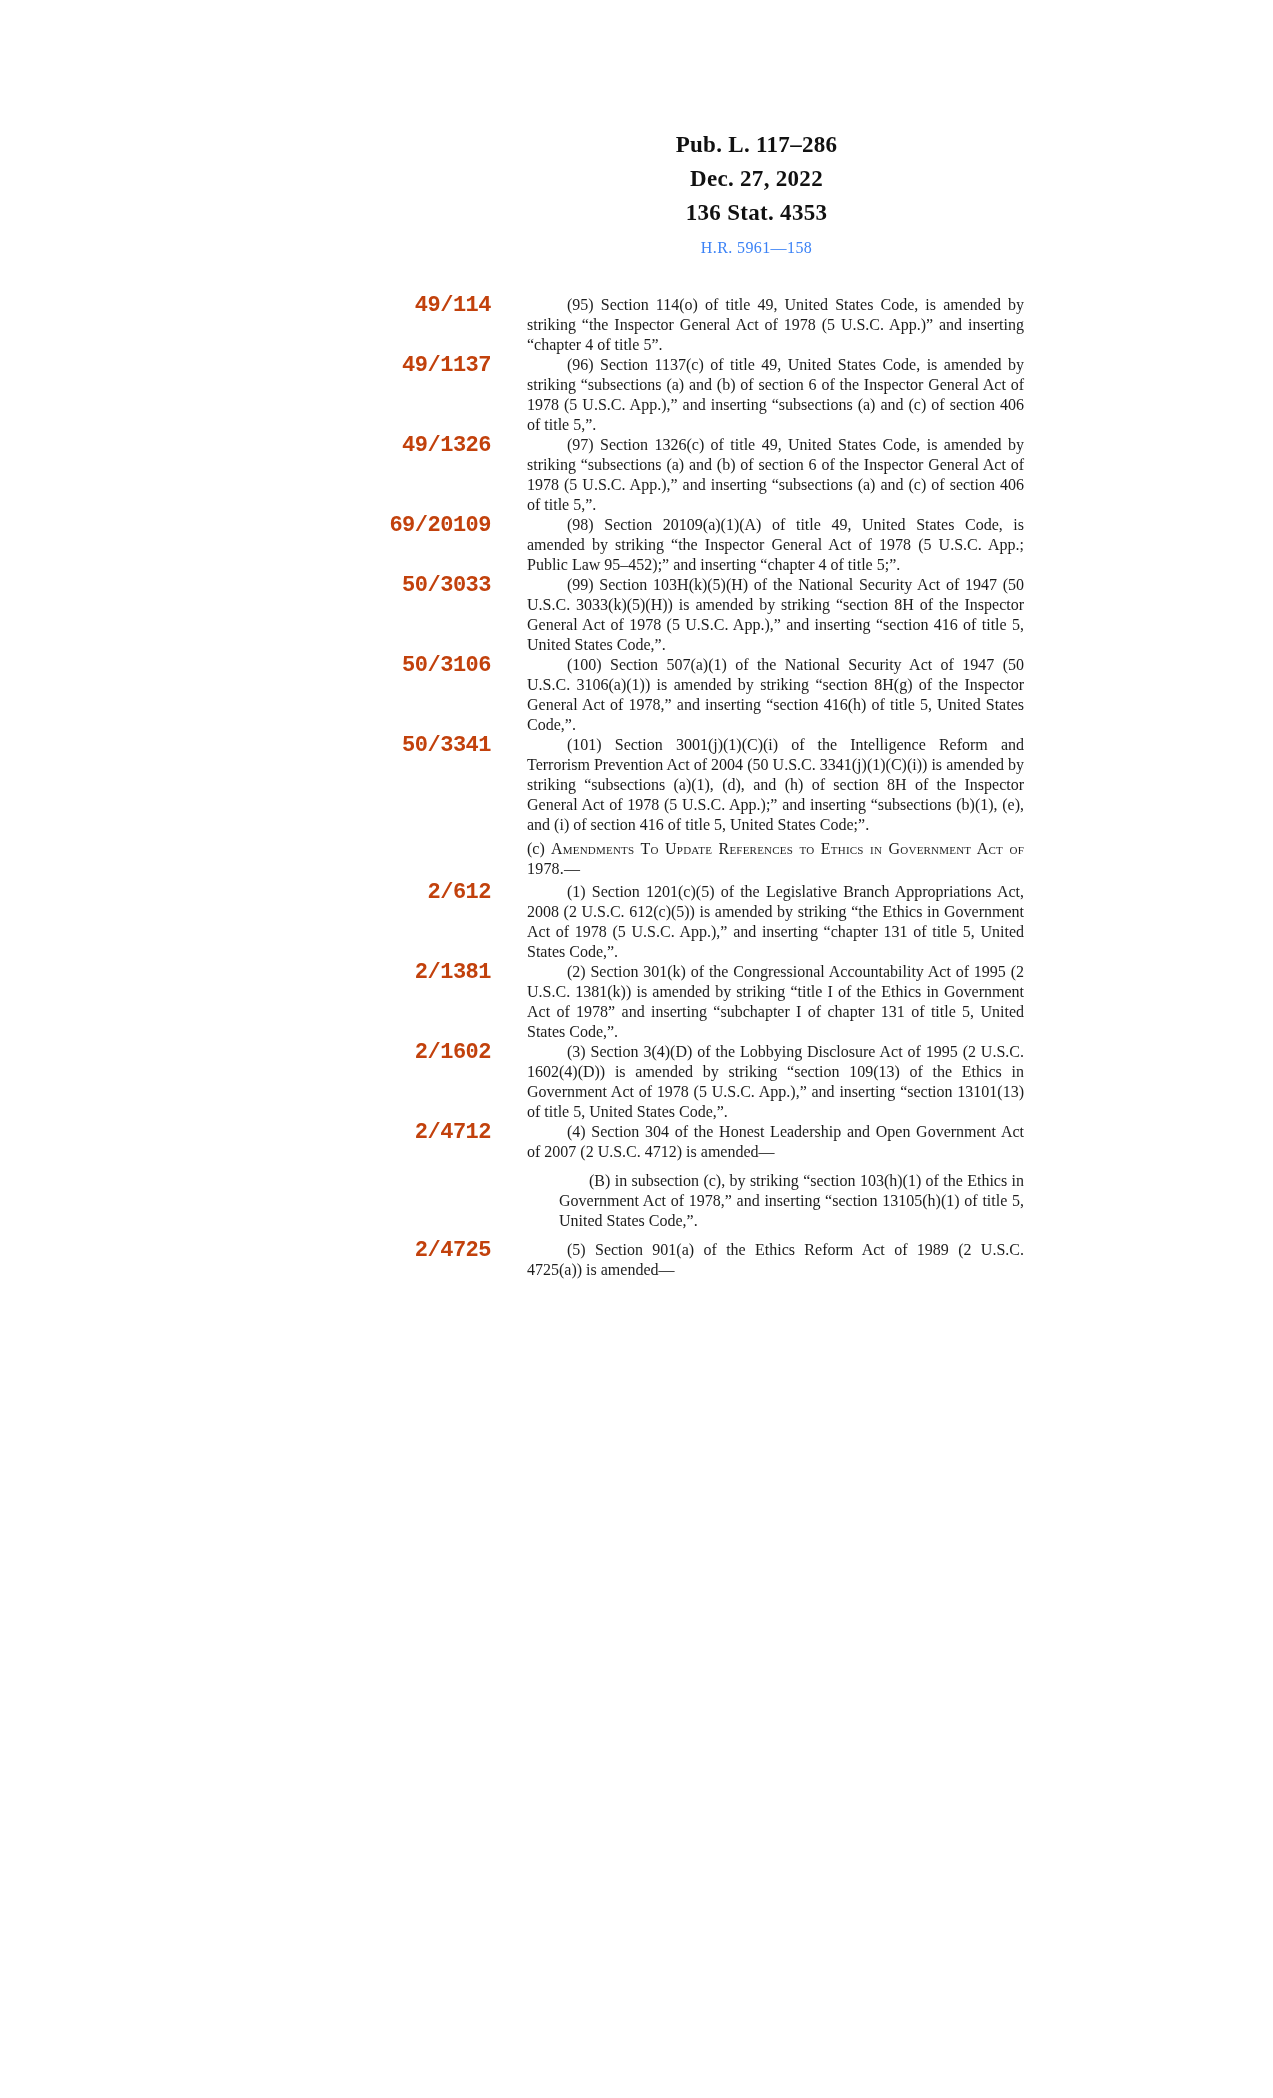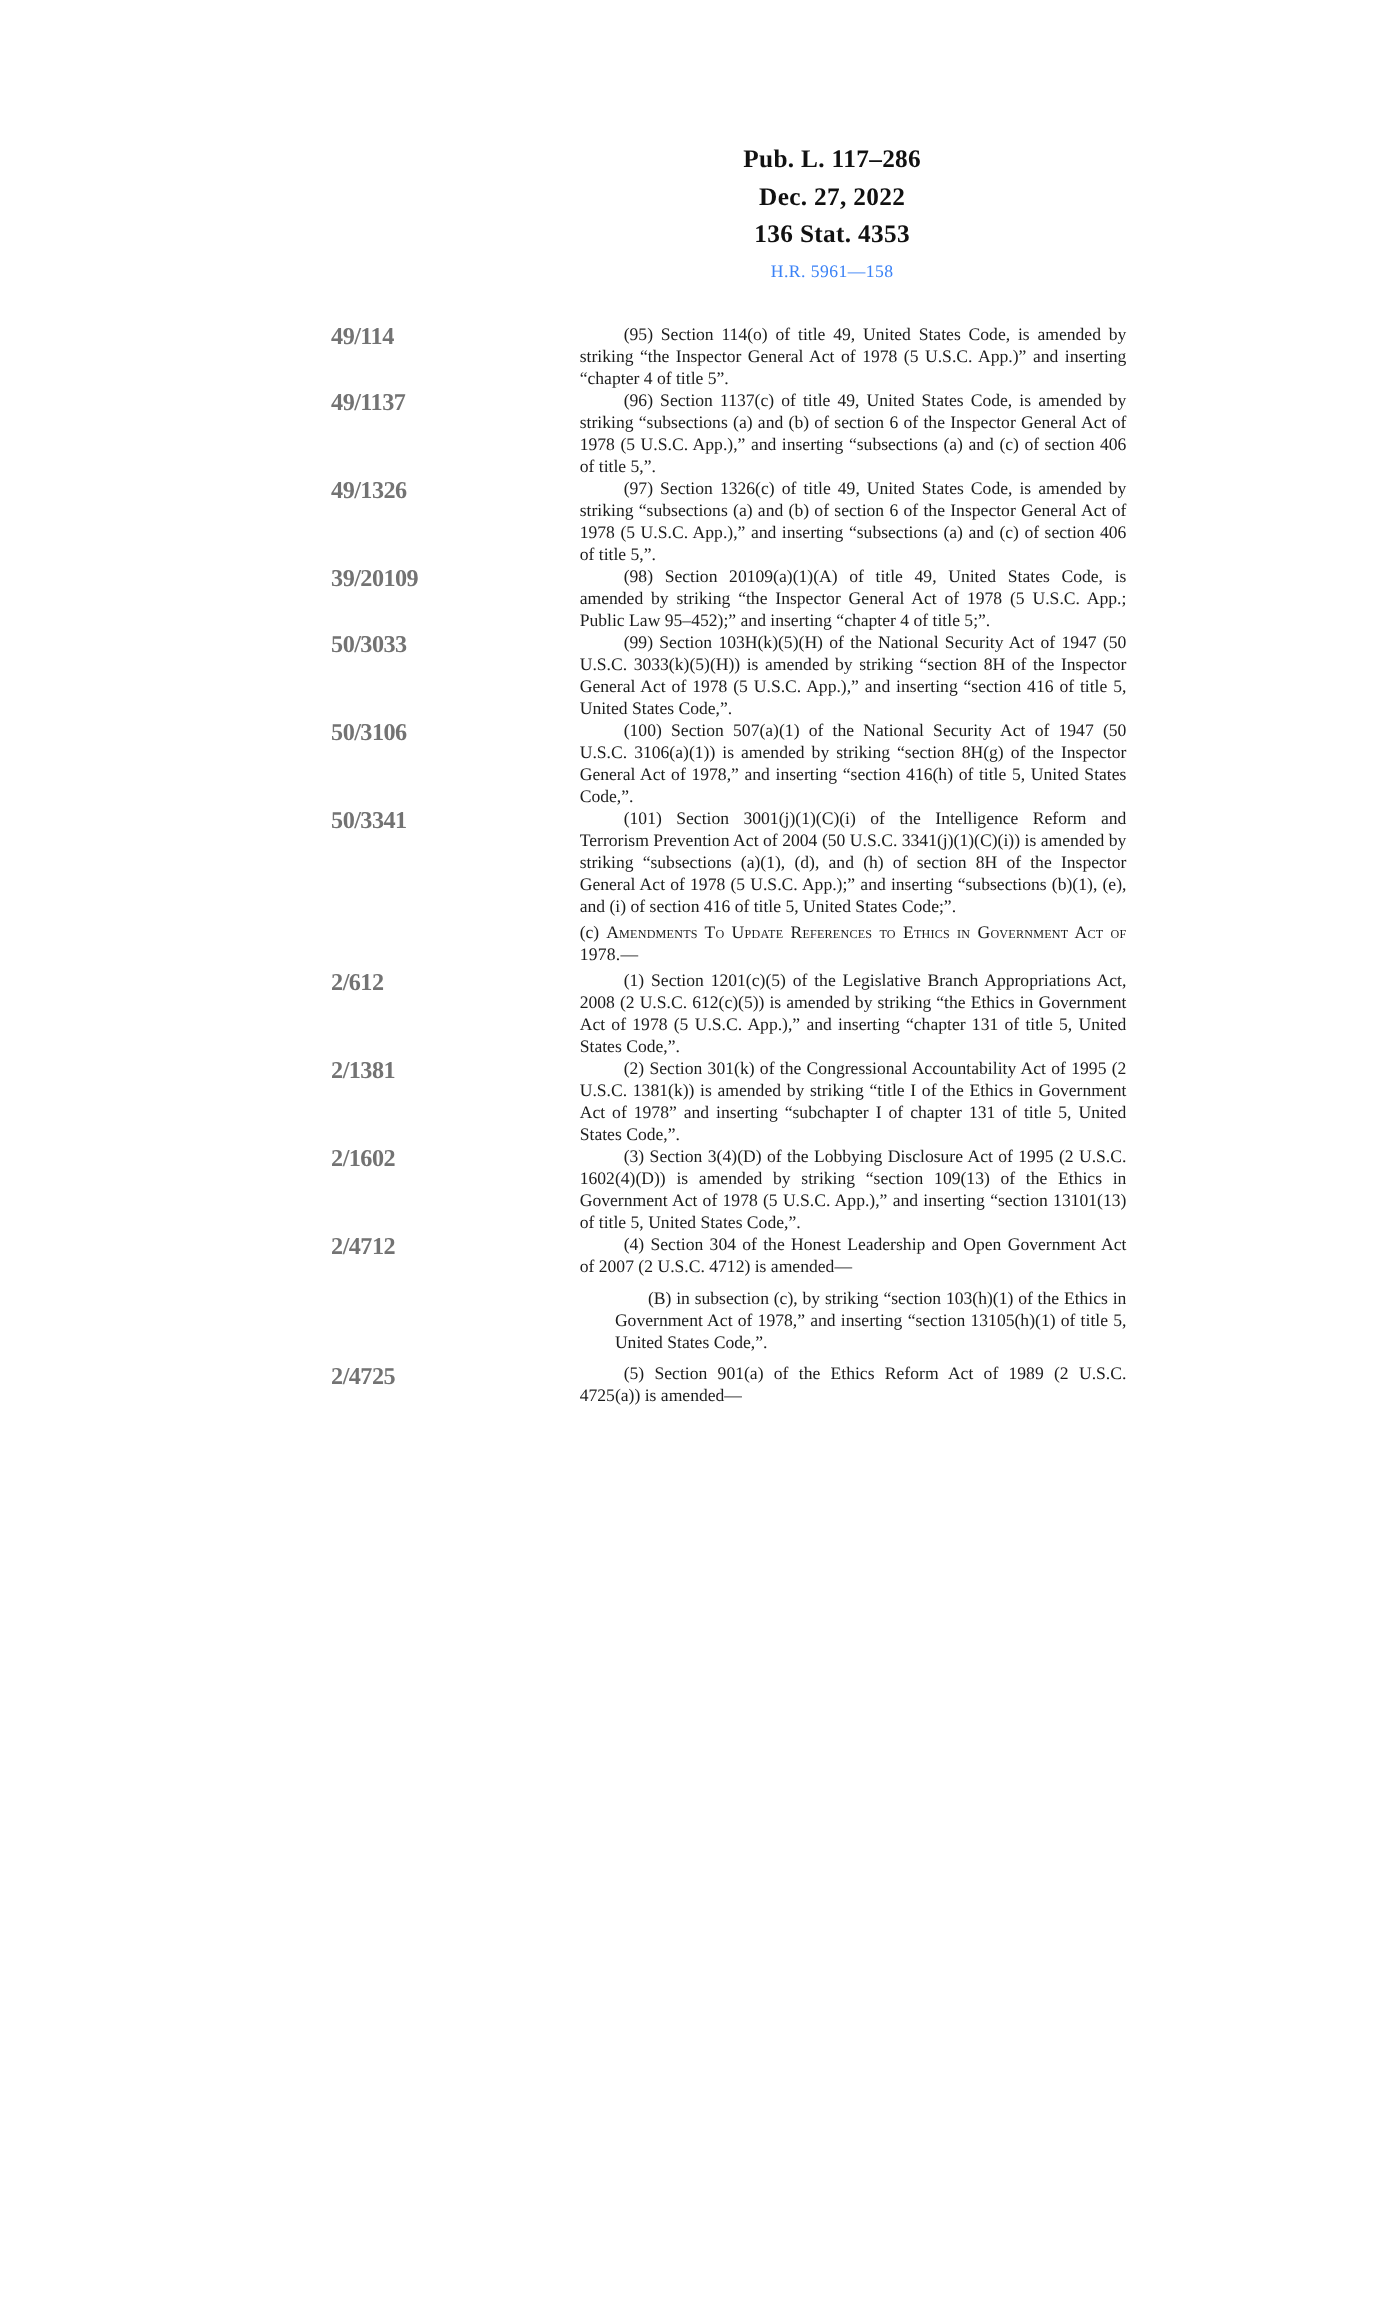--- a/index.html
+++ b/index.html
@@ -36,27 +36,27 @@
   .content {
     position: absolute;
     top: 295px; left: 301px; width: 723px;
   }
   .row {
     display: grid;
     grid-template-columns: 190px 497px;
     column-gap: 36px;
   }
   .label {
-    font-family: Liberation Serif, serif;
+    font-family: Liberation Mono, monospace;
     font-weight: bold;
     font-size: 22px;
     line-height: 20px;
     letter-spacing: -0.5px;
-    text-align: left;
-    color: #737373;
+    text-align: right;
+    color: #c2410c;
     padding-top: 1px;
     white-space: nowrap;
   }
   .para {
     font-size: 16px;
     line-height: 20px;
     text-align: justify;
     text-indent: 40px;
     margin: 0;
   }
@@ -95,21 +95,21 @@
     </div>
       <div class="row">
       <div class="label">49/1137</div>
       <p class="para">(96) Section 1137(c) of title 49, United States Code, is amended by striking “subsections (a) and (b) of section 6 of the Inspector General Act of 1978 (5 U.S.C. App.),” and inserting “subsections (a) and (c) of section 406 of title 5,”.</p>
     </div>
       <div class="row">
       <div class="label">49/1326</div>
       <p class="para">(97) Section 1326(c) of title 49, United States Code, is amended by striking “subsections (a) and (b) of section 6 of the Inspector General Act of 1978 (5 U.S.C. App.),” and inserting “subsections (a) and (c) of section 406 of title 5,”.</p>
     </div>
       <div class="row">
-      <div class="label">39/20109</div>
+      <div class="label">69/20109</div>
       <p class="para">(98) Section 20109(a)(1)(A) of title 49, United States Code, is amended by striking “the Inspector General Act of 1978 (5 U.S.C. App.; Public Law 95–452);” and inserting “chapter 4 of title 5;”.</p>
     </div>
       <div class="row">
       <div class="label">50/3033</div>
       <p class="para">(99) Section 103H(k)(5)(H) of the National Security Act of 1947 (50 U.S.C. 3033(k)(5)(H)) is amended by striking “section 8H of the Inspector General Act of 1978 (5 U.S.C. App.),” and inserting “section 416 of title 5, United States Code,”.</p>
     </div>
       <div class="row">
       <div class="label">50/3106</div>
       <p class="para">(100) Section 507(a)(1) of the National Security Act of 1947 (50 U.S.C. 3106(a)(1)) is amended by striking “section 8H(g) of the Inspector General Act of 1978,” and inserting “section 416(h) of title 5, United States Code,”.</p>
     </div>

